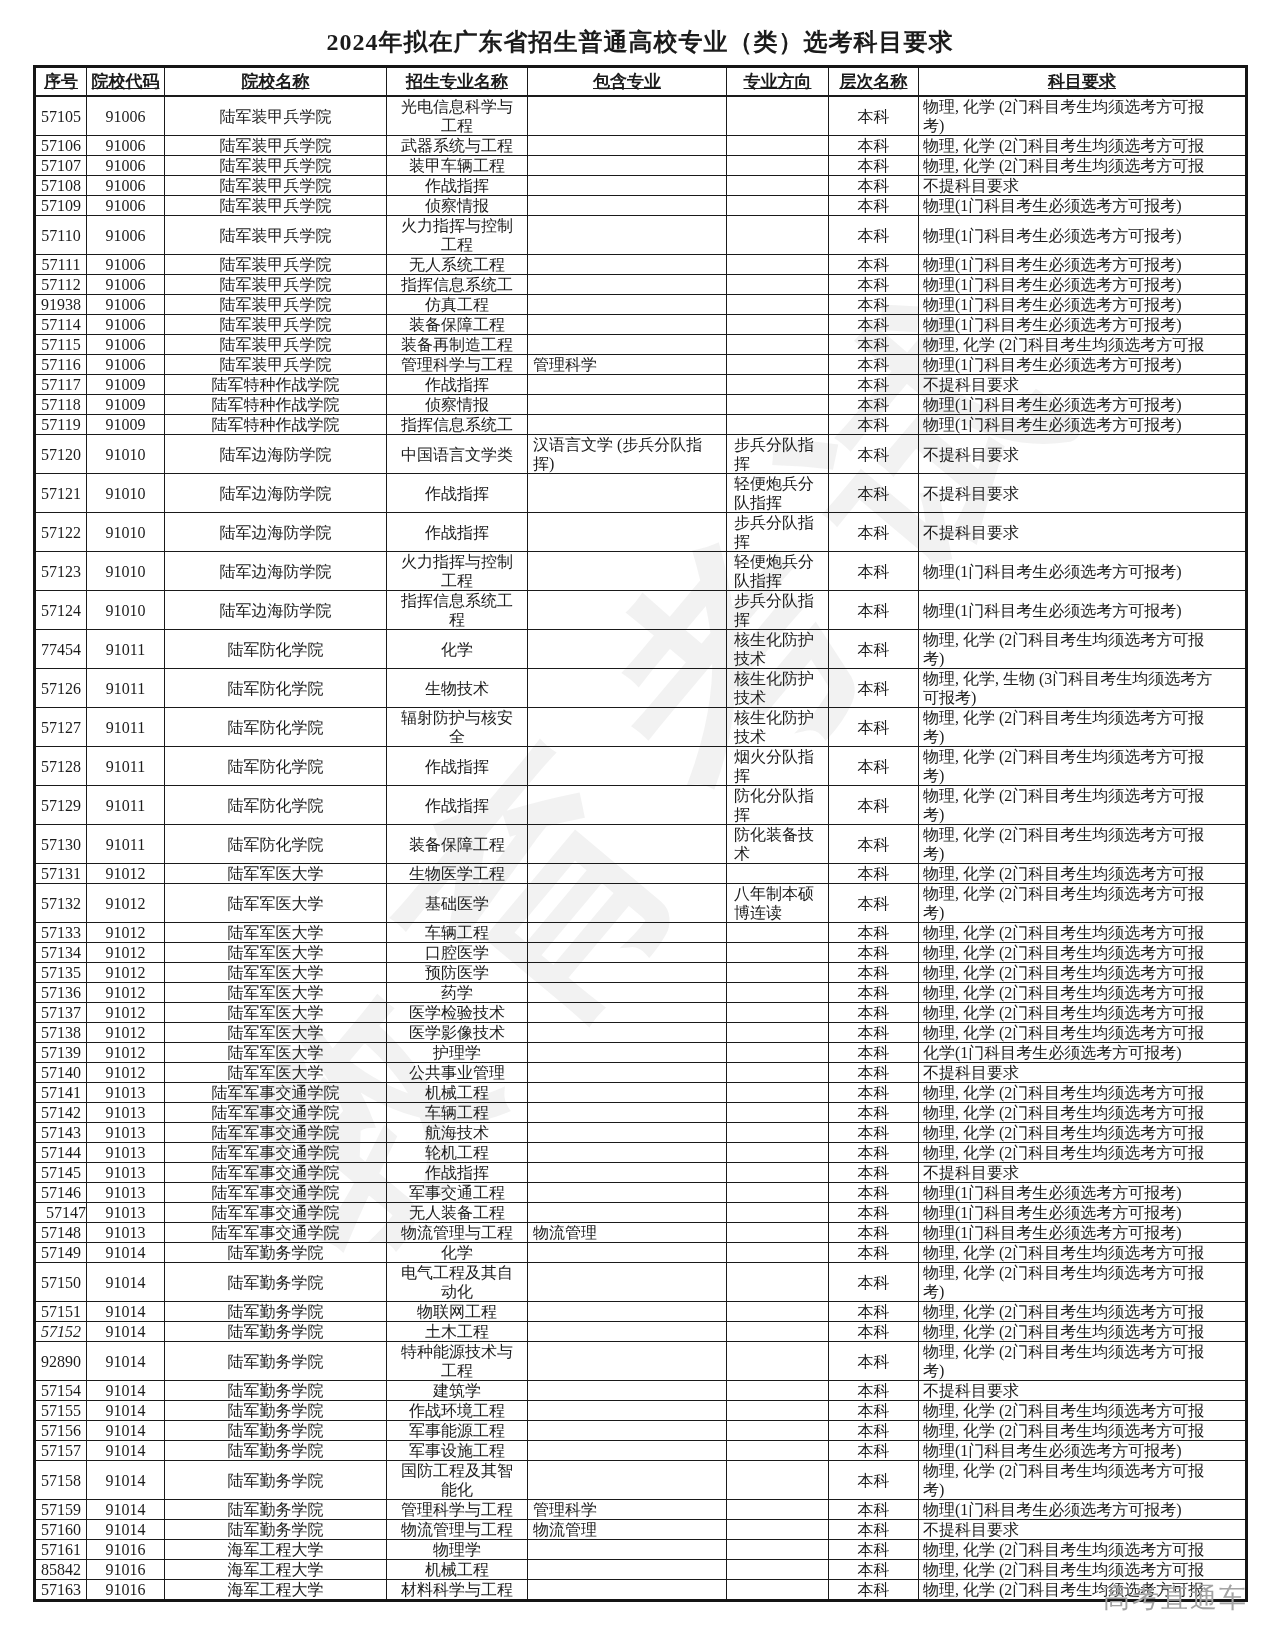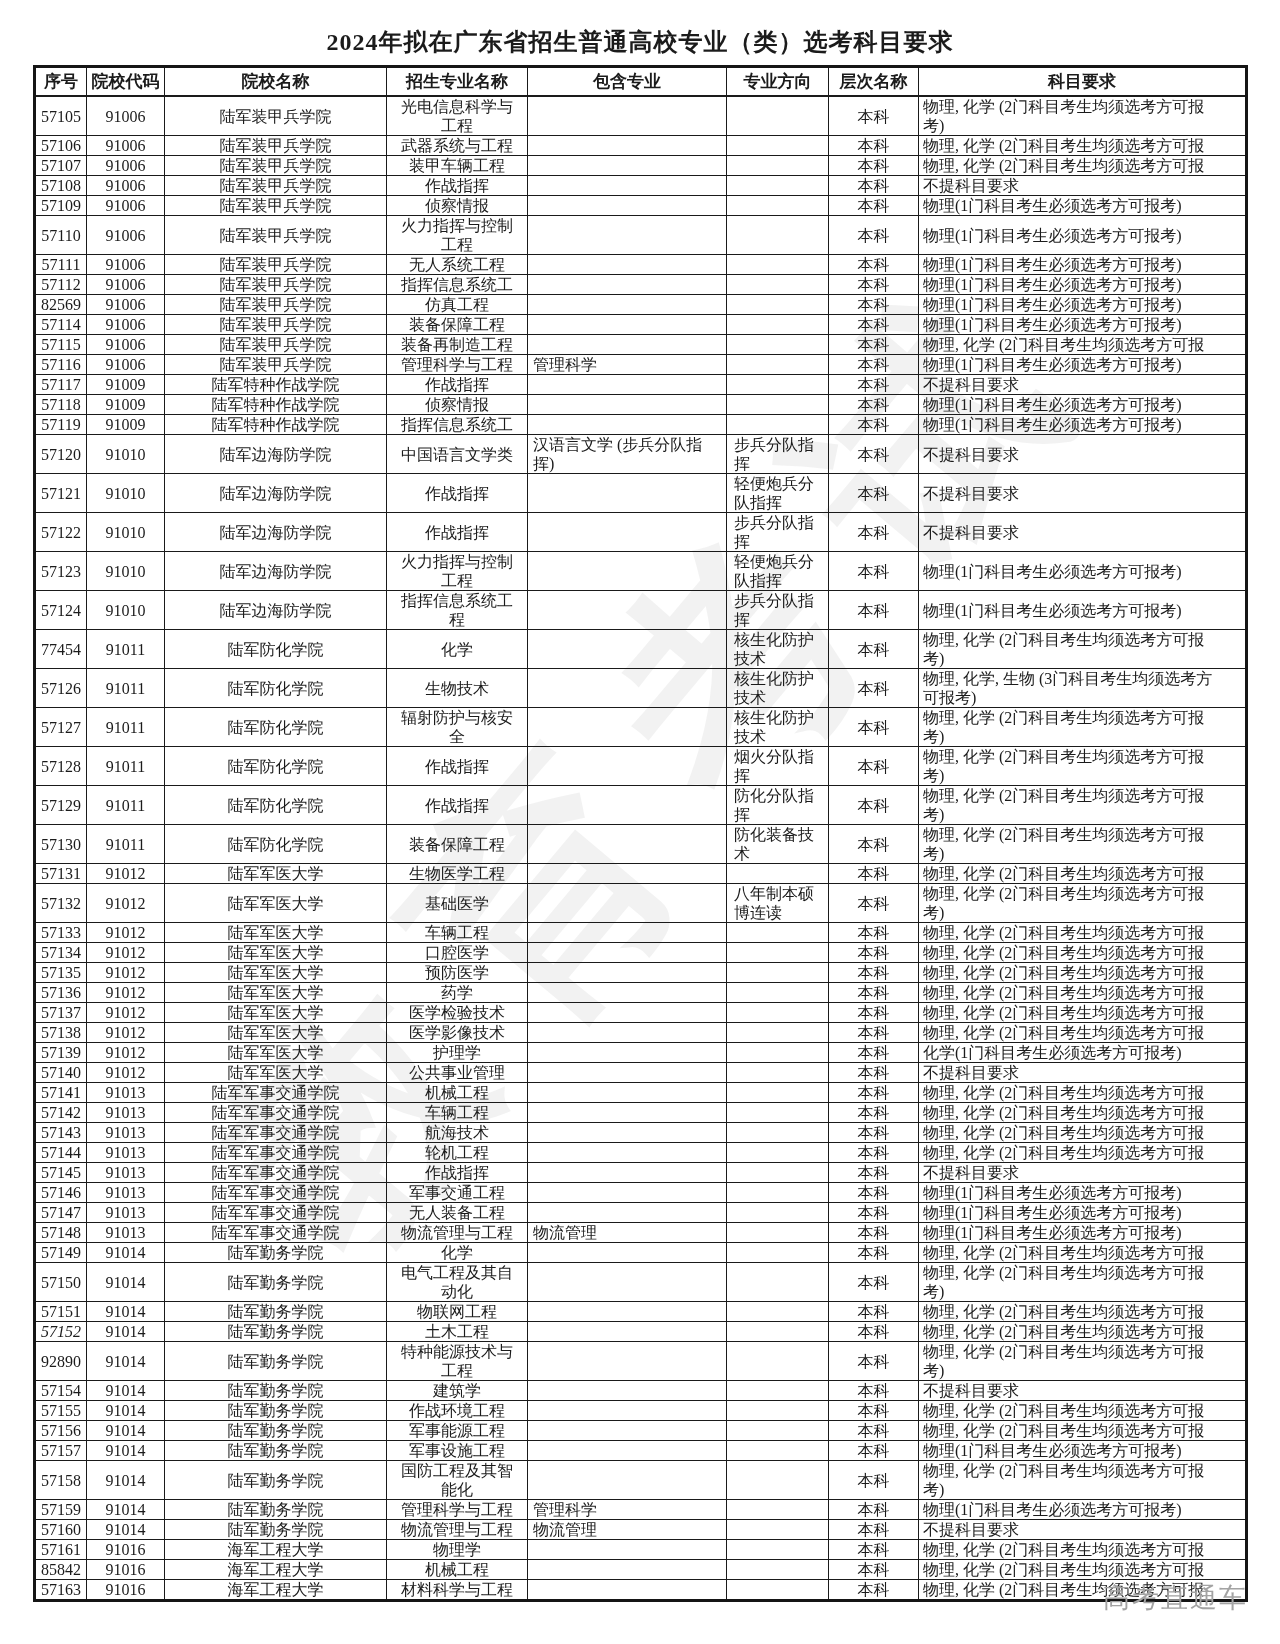--- a/index.html
+++ b/index.html
@@ -38,20 +38,21 @@
     padding:0;
     font-size:16px;
     line-height:19px;
     word-break:break-all;
     overflow:hidden;
   }
   .req-table th{
     font-size:17px;font-weight:bold;
     height:27px;
     border-bottom-width:2.4px;
+    text-decoration:underline;
   }
   .cw{display:flex;align-items:center;justify-content:center;text-align:center;overflow:hidden;}
   td.c0 .cw{justify-content:center;}
   td.c3 .cw{padding:0 8px;}
   td.c4 .cw{justify-content:flex-start;text-align:left;padding:0 4px 0 5px;}
   td.c5 .cw{justify-content:flex-start;text-align:left;padding:0 7px;}
   td.c7 .cw{justify-content:flex-start;text-align:left;padding:0 24px 0 4px;}
   .page-footer{
     position:relative;z-index:1;
     margin-top:40px;
@@ -430,21 +431,21 @@
         </td>
         <td class="c7">
           <div class="cw" style="height: 19px;">
             <span>物理(1门科目考生必须选考方可报考)</span>
           </div>
         </td>
       </tr>
       <tr>
         <td class="c0">
           <div class="cw" style="height: 19px;">
-            <span>82569</span>
+            <span>91938</span>
           </div>
         </td>
         <td class="c1">
           <div class="cw" style="height: 19px;">
             <span>91006</span>
           </div>
         </td>
         <td class="c2">
           <div class="cw" style="height: 19px;">
             <span>陆军装甲兵学院</span>
@@ -1857,21 +1858,21 @@
           </div>
         </td>
         <td class="c7">
           <div class="cw" style="height: 19px;">
             <span>物理(1门科目考生必须选考方可报考)</span>
           </div>
         </td>
       </tr>
       <tr>
         <td class="c0">
-          <div class="cw" style="height: 19px;">
+          <div class="cw" style="height: 19px; justify-content: flex-end;">
             <span>57147</span>
           </div>
         </td>
         <td class="c1">
           <div class="cw" style="height: 19px;">
             <span>91013</span>
           </div>
         </td>
         <td class="c2">
           <div class="cw" style="height: 19px;">

